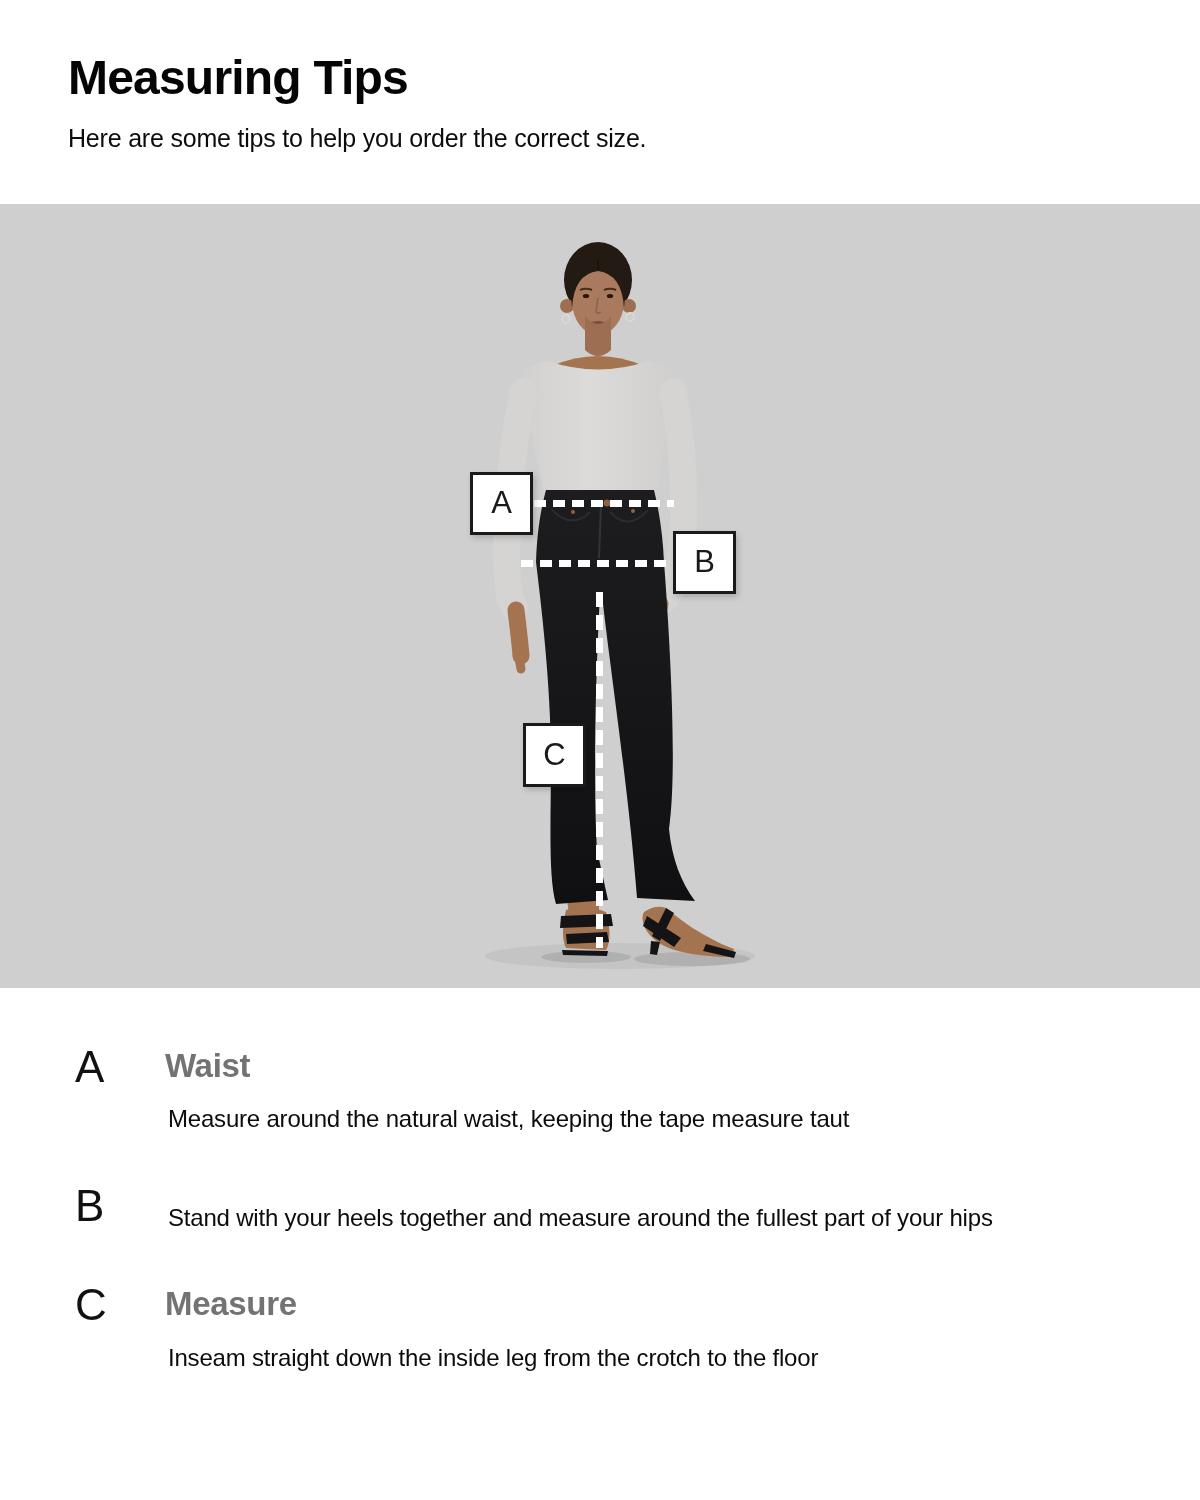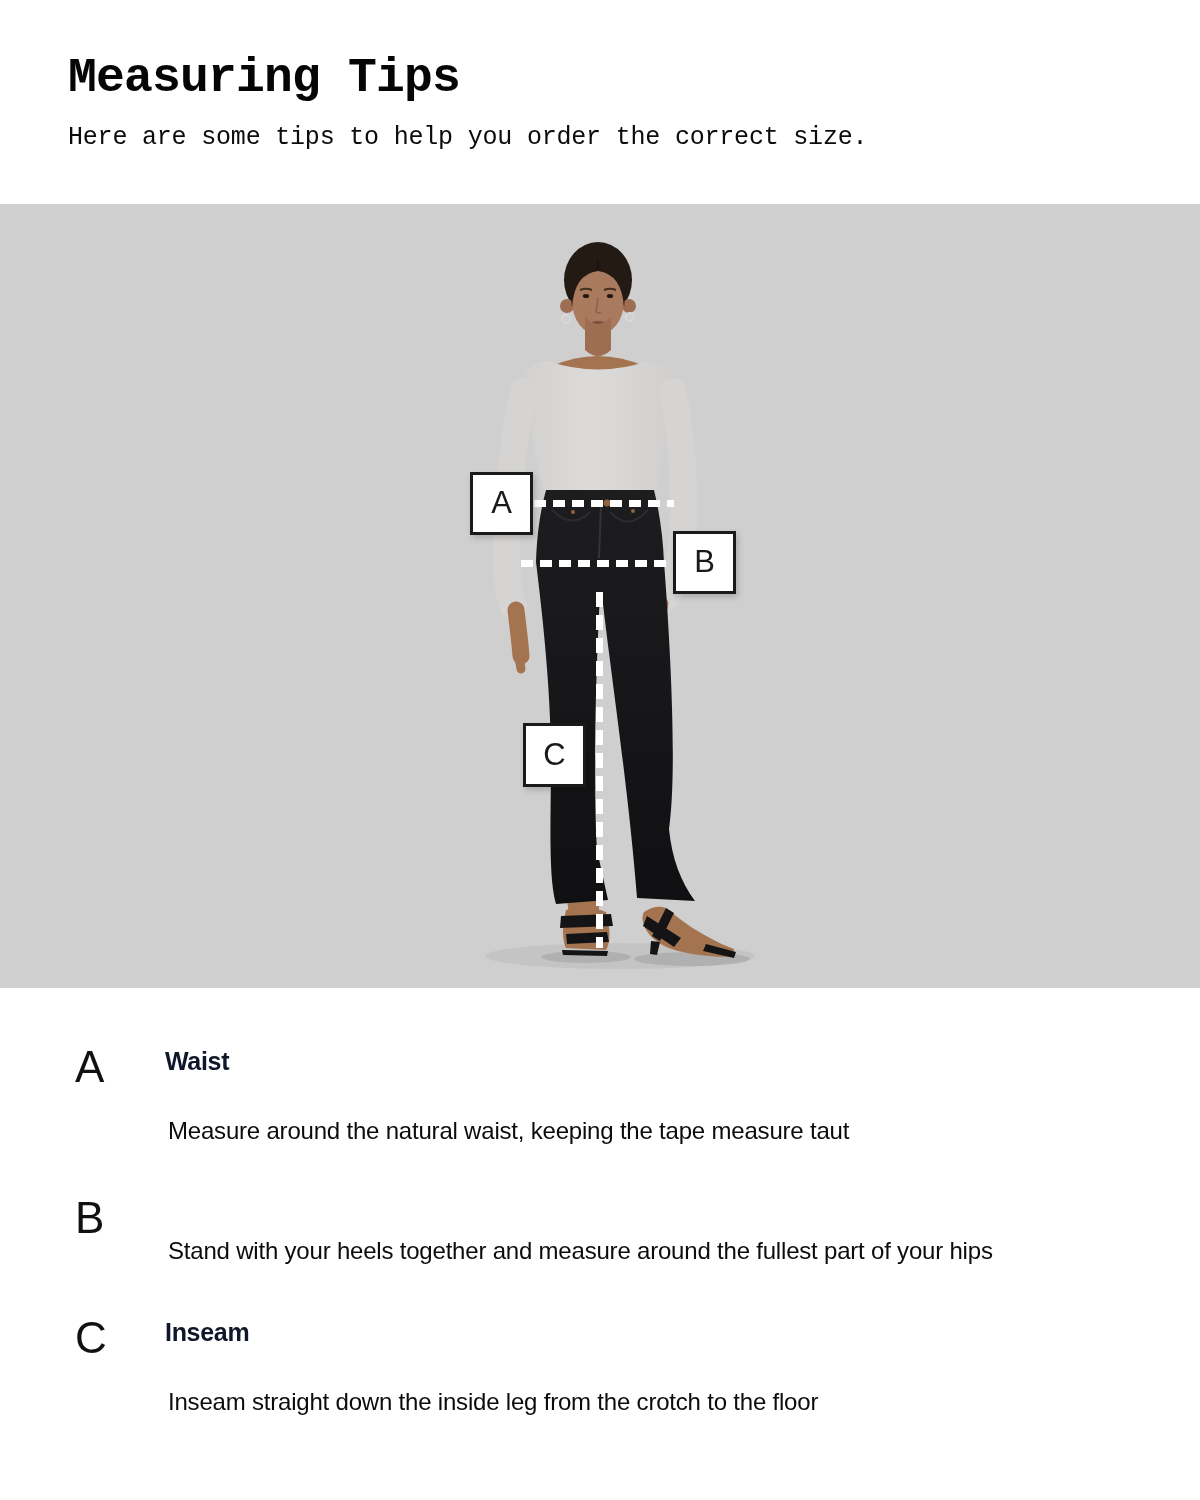--- a/index.html
+++ b/index.html
@@ -6,21 +6,21 @@
   html, body { width: 1200px; }
   body {
     width: 1200px; height: 1500px;
     background: #ffffff;
     font-family: "Liberation Sans", "DejaVu Sans", sans-serif;
     color: #0a0a0a;
     overflow: hidden;
     position: relative;
   }
   
-  .header { padding: 52px 0 0 68px; font-family: Liberation Mono, monospace; }
+  .header { padding: 52px 0 0 68px; }
   .page-title {
     font-size: 48px;
     font-weight: 600;
     letter-spacing: -0.8px;
     line-height: 1.1;
     color: #050505;
   }
   .page-subtitle {
     font-size: 25px;
     font-weight: 400;
@@ -75,33 +75,33 @@
     grid-template-columns: 90px auto;
     margin-bottom: 50px;
   }
   .tip-letter {
     font-size: 44px;
     font-weight: 400;
     line-height: 1.0;
     color: #111;
   }
   .tip-title {
-    font-size: 25px;
+    font-size: 33px;
     font-weight: 700;
     letter-spacing: -0.3px;
     line-height: 1.2;
     padding-top: 1px;
-    color: #0f172a;
+    color: #737373;
   }
   .tip-desc {
     font-size: 24px;
     font-weight: 400;
     letter-spacing: -0.2px;
     line-height: 1.25;
-    margin-top: 40px;
+    margin-top: 19px;
     margin-left: 3px;
     color: #0c0c0c;
   }
 </style>
 </head>
 <body>
 
 <div class="header">
   <h1 class="page-title">Measuring Tips</h1>
   <div class="page-subtitle">Here are some tips to help you order the correct size.</div>
@@ -201,18 +201,18 @@
   <div class="tip-row">
     <div class="tip-letter">B</div>
     <div>
       <div class="tip-desc">Stand with your heels together and measure around the fullest part of your hips</div>
     </div>
   </div>
 
   <div class="tip-row">
     <div class="tip-letter">C</div>
     <div>
-      <div class="tip-title">Inseam</div>
+      <div class="tip-title">Measure</div>
       <div class="tip-desc">Inseam straight down the inside leg from the crotch to the floor</div>
     </div>
   </div>
 
 </div>
 
 </body></html>

